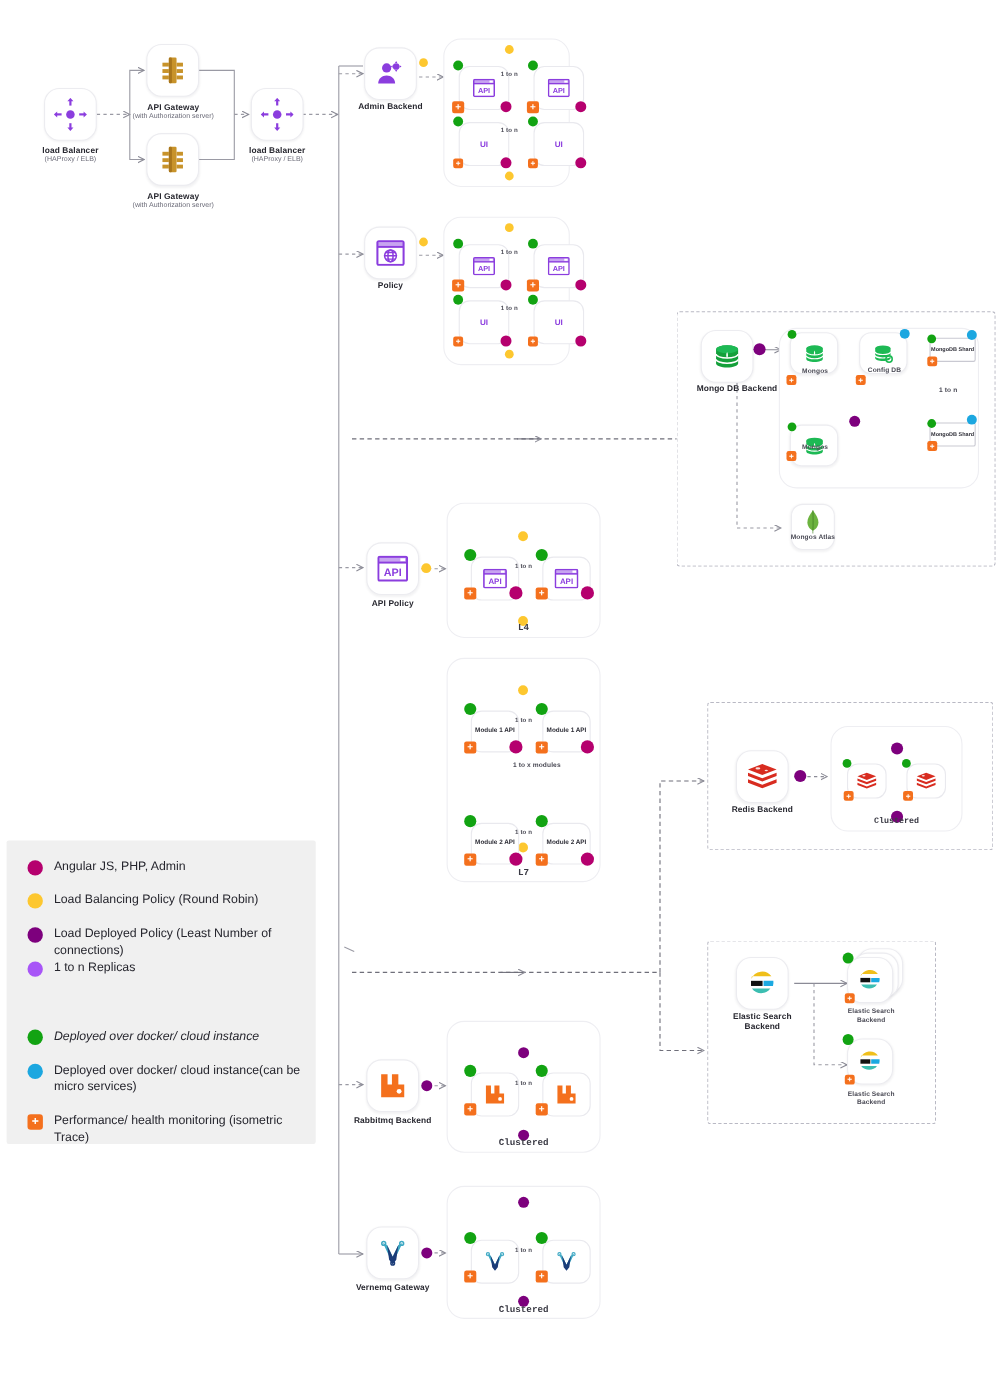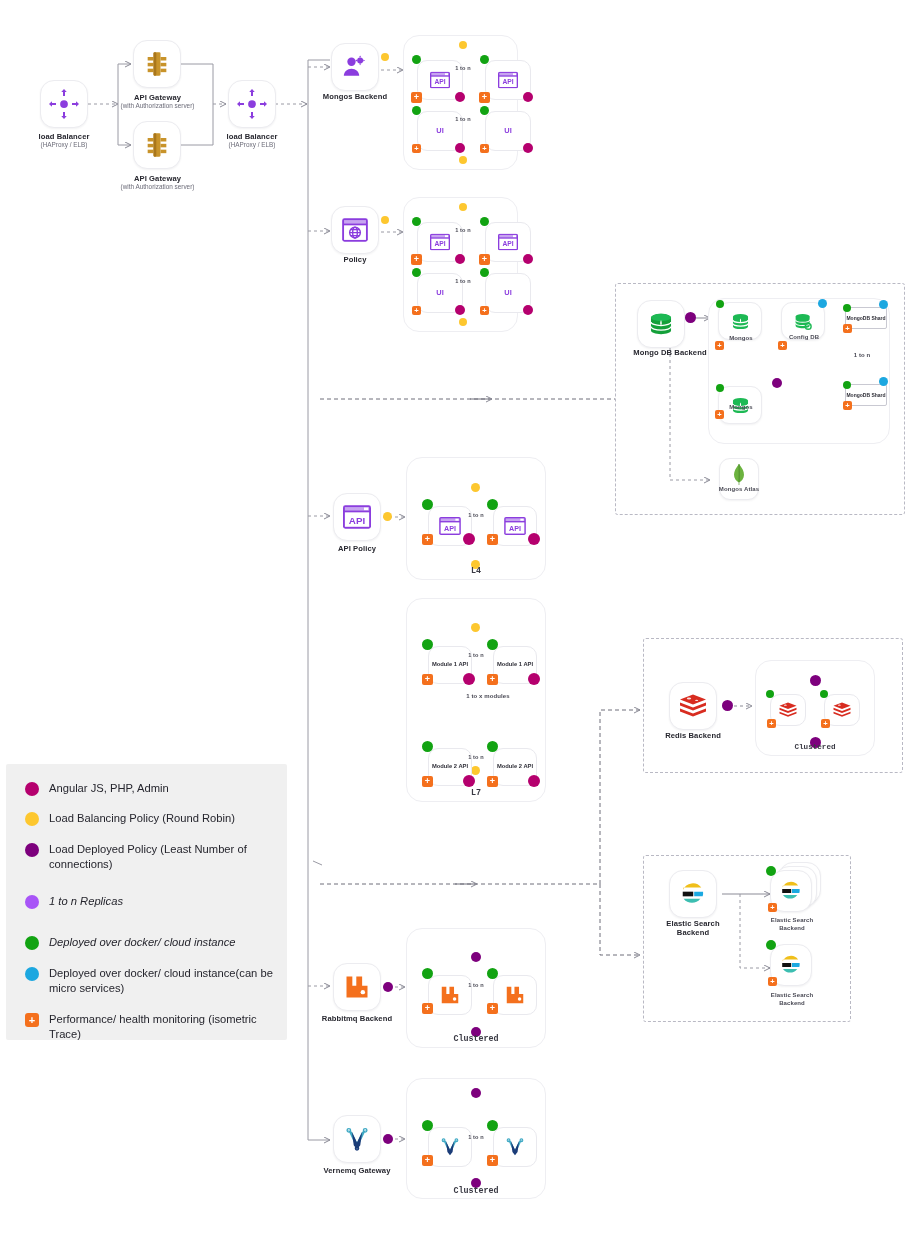--- a/index.html
+++ b/index.html
@@ -266,21 +266,21 @@
     <svg class="ico" width="28" height="28" viewBox="0 0 24 24">
       <g fill="#8b3dde">
         <circle cx="9" cy="7.5" r="3.6"></circle>
         <path d="M2.4 19.6c0-3.7 3-6.2 6.6-6.2s6.6 2.5 6.6 6.2z"></path>
         <circle cx="16.4" cy="6.4" r="2.6"></circle>
         <path d="M16.4 2.2l.9 1.5h-1.8zM20.6 6.4l-1.5.9v-1.8zM16.4 10.6l-.9-1.5h1.8zM12.2 6.4l1.5-.9v1.8z"></path>
       </g>
     </svg>
   </div>
   <div class="caption" style="left:306px; top:92px; width:98px;">
-    <span>Mongos Backend</span>
+    <span>Admin Backend</span>
   </div>
   <div class="dot d-yellow" style="left:381px; top:53px; width:8px; height:8px;"></div>
 
   <div class="group" style="left:403px; top:35px; width:115px; height:135px;"></div>
   <div class="dot d-yellow" style="left:459px; top:41px; width:8px; height:8px;"></div>
   <div class="dot d-yellow" style="left:459px; top:156px; width:8px; height:8px;"></div>
 
   <div class="rep" style="left:417px; top:60px;">
     <svg class="repico" width="20" height="17" viewBox="0 0 24 20">
       <rect x="0" y="0" width="24" height="20" rx="2" fill="#8b3dde"></rect>
@@ -723,21 +723,21 @@
       <div class="legend-text">Angular JS, PHP, Admin</div>
     </div>
     <div class="legend-row" style="left:19px; top:47px;">
       <div class="legend-swatch" style="background:#fdc72f;"></div>
       <div class="legend-text">Load Balancing Policy (Round Robin)</div>
     </div>
     <div class="legend-row" style="left:19px; top:78px;">
       <div class="legend-swatch" style="background:#7d007d;"></div>
       <div class="legend-text">Load Deployed Policy (Least Number of connections)</div>
     </div>
-    <div class="legend-row" style="left:19px; top:130px;font-style:italic;">
+    <div class="legend-row" style="left:19px; top:109px;">
       <div class="legend-swatch" style="background:#a855f7;"></div>
       <div class="legend-text">1 to n Replicas</div>
     </div>
     <div class="legend-row" style="left:19px; top:171px;font-style:italic;">
       <div class="legend-swatch" style="background:#12a312;"></div>
       <div class="legend-text">Deployed over docker/ cloud instance</div>
     </div>
     <div class="legend-row" style="left:19px; top:202px;">
       <div class="legend-swatch" style="background:#1ca7e0;"></div>
       <div class="legend-text">Deployed over docker/ cloud instance(can be micro services)</div>

